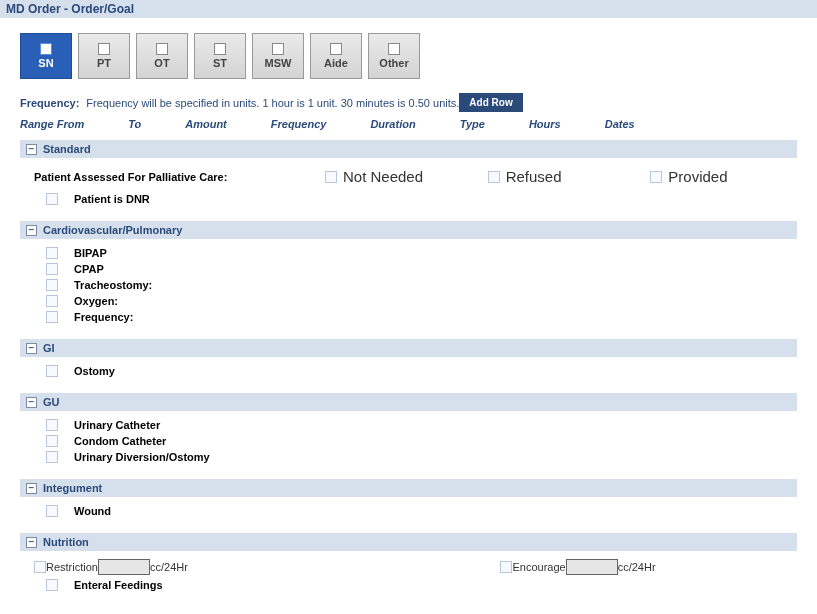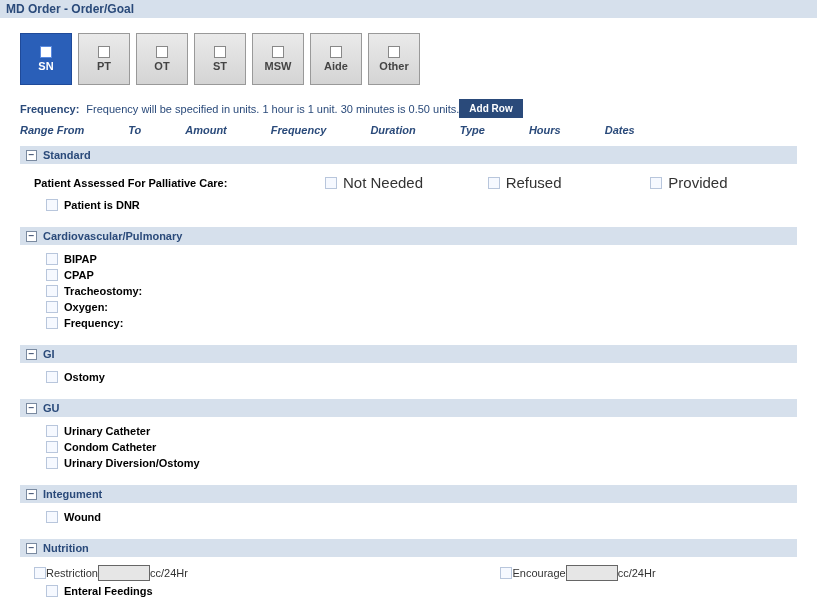--- a/index.html
+++ b/index.html
@@ -1,34 +1,34 @@
 <!DOCTYPE html>
 <html><head>
 <meta charset="utf-8">
 <style>
   * { box-sizing: border-box; margin: 0; padding: 0; }
   body { font-family: Verdana, Arial, sans-serif; font-size: 11px; color: #333; background: #fff; width: 817px; }
   .page-title { background: #d6e0ec; color: #2a4a7a; font-weight: bold; font-size: 12px; padding: 2px 6px; border-bottom: 1px solid #fff; }
   .content { padding: 8px 8px 0 8px; }
   .tabs { display: flex; gap: 6px; padding: 6px 8px 14px 12px; }
-  .tab { width: 52px; height: 52px; background: linear-gradient(#eaeaea,#d4d4d4); border: 1px solid #999; display: flex; flex-direction: column; align-items: center; justify-content: center; font-weight: bold; color: #444; cursor: pointer; font-size: 11px; gap: 2px; }
+  .tab { width: 52px; height: 46px; background: linear-gradient(#eaeaea,#d4d4d4); border: 1px solid #999; display: flex; flex-direction: column; align-items: center; justify-content: center; font-weight: bold; color: #444; cursor: pointer; font-size: 11px; gap: 2px; }
   .tab.active { background: #2a5fb8; border-color: #1f4a99; color: #fff; }
   .tab .box { width: 12px; height: 12px; background: #fff; border: 1px solid #888; }
   .tab.active .box { border-color: #5a8adf; }
   .freq-row { display:flex; align-items:center; justify-content: flex-start; padding: 0 12px 6px 12px; }
   .freq-label { font-weight: bold; color:#2a4a7a; font-size: 11px; }
   .freq-hint { color: #2a4a7a; font-size: 11px; margin-left: 4px; }
   .add-row-btn { background: #2a4a7a; color: #fff; border: none; padding: 4px 10px; font-weight: bold; font-size: 10px; cursor: pointer; }
   .cols-header { display:flex; padding: 0 12px 10px 12px; color: #2a4a7a; font-weight: bold; font-size: 11px; gap: 0; }
   .cols-header div { margin-right: 44px; font-style: italic; }
   .section { margin: 0 12px 8px 12px; }
   .section-header { background: #d6e0ec; color:#2a4a7a; font-weight: bold; padding: 3px 6px; display:flex; align-items:center; gap:6px; }
   .minus-icon { width: 11px; height: 11px; border:1px solid #7a8aa0; background:#fff; display:inline-flex; align-items:center; justify-content:center; font-size:10px; line-height:1; color:#4a5a7a; cursor:pointer; }
   .section-body { padding: 6px 0 6px 14px; }
-  .row-line { display:flex; align-items:center; padding: 2px 12px; gap: 6px; }
+  .row-line { display:flex; align-items:center; padding: 2px 12px; gap: 16px; }
   .chk { width: 12px; height: 12px; border:1px solid #b8c6dc; background:#f6f9ff; display:inline-block; cursor:pointer; flex-shrink:0; }
   .row-label { font-weight: bold; color:#000; font-size: 11px; }
   .assess-row { display:flex; align-items:center; padding: 4px 0 6px 0; gap: 10px; }
   .assess-label { font-weight: bold; font-size: 11px; color:#000; min-width: 265px; }
   .assess-opt { display:flex; align-items:center; gap:6px; font-size:15px; color:#333;padding-left:16px; }
   .opt-group { display:flex; gap:0; flex:1; }
   .opt-group .assess-opt { flex:1; }
   .nutr-row { display:flex; align-items:center; gap:8px; padding:2px 0; }
   .nutr-row .segment { display:flex; align-items:center; }
   .cc-input { width:52px; height:16px; border:1px solid #666; background:#e6e6e6; }

